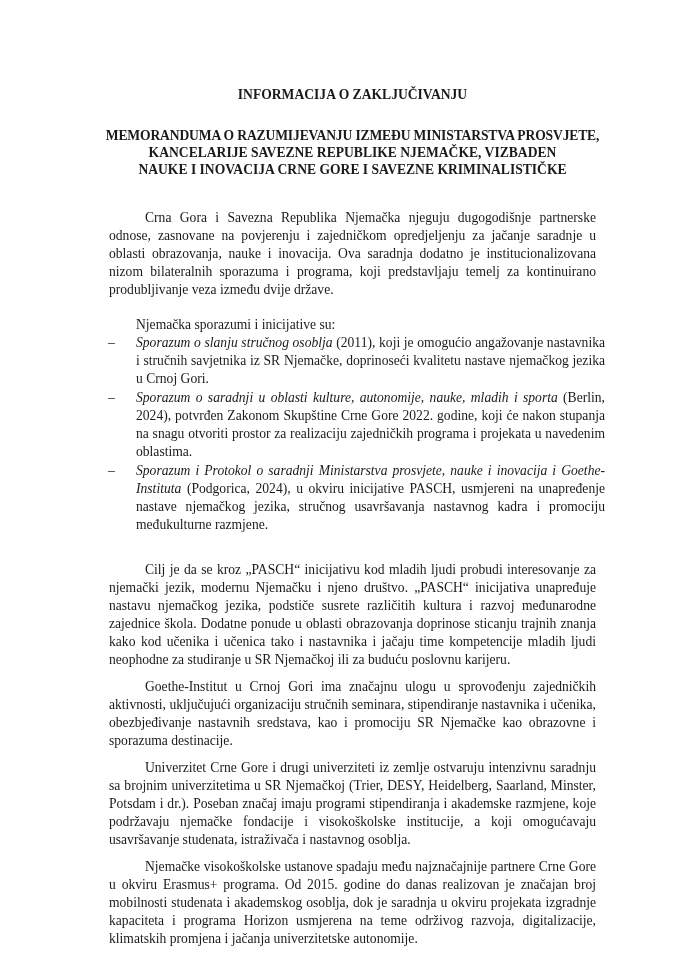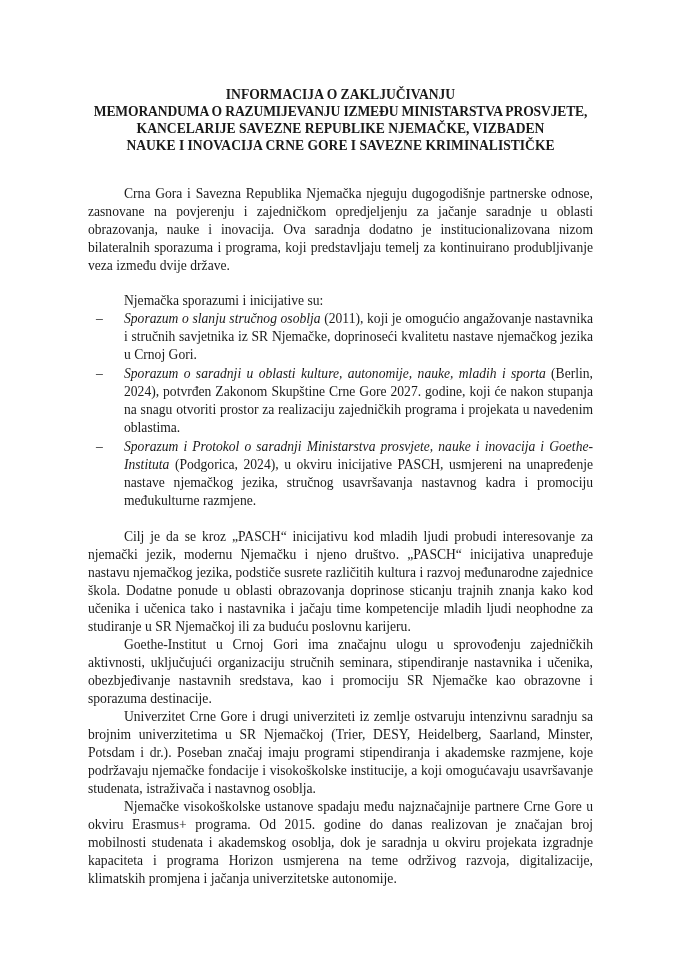--- a/index.html
+++ b/index.html
@@ -1,53 +1,53 @@
 <!DOCTYPE html>
 <html><head>
 <meta charset="utf-8">
 <style>
   html, body { margin: 0; padding: 0; background: #ffffff; }
   body { width: 679px; height: 960px; position: relative; overflow: hidden;
          font-family: "Liberation Serif", "DejaVu Serif", serif; color: #1a1a1a; }
-  .page { position: absolute; left: 88px; top: 86px; width: 505px; }
+  .page { position: absolute; left: 100px; top: 86px; width: 505px; }
   .title { text-align: center; font-weight: bold; font-size: 13.6px; line-height: 17px; margin: 0; }
   .title div { white-space: nowrap; }
   .body { font-size: 13.6px; line-height: 18px; }
-  .para { margin: 0; text-align: justify; text-indent: 36px; }
+  .para { margin: 9px; text-align: justify; text-indent: 36px; }
   .para.first { margin-top: 31px; }
   .lead { margin: 17px 0 0 0; text-indent: 36px; }
   ul.bullets { list-style: none; margin: 0; padding: 0; }
   ul.bullets li { position: relative; padding-left: 36px; text-align: justify; margin-bottom: 1px; }
   ul.bullets li .dash { position: absolute; left: 8px; top: 0; }
   em { }
   .gap { height: 17px; }
 </style>
 </head>
 <body>
 
 <div class="page">
   <div class="title">
     <div>INFORMACIJA O ZAKLJUČIVANJU</div>
-    <div style="letter-spacing:-0.15px;">MEMORANDUMA O RAZUMIJEVANJU IZMEĐU MINISTARSTVA PROSVJETE,</div>
+    <div style="letter-spacing:-0.15px;margin-top:24px;">MEMORANDUMA O RAZUMIJEVANJU IZMEĐU MINISTARSTVA PROSVJETE,</div>
     <div>KANCELARIJE SAVEZNE REPUBLIKE NJEMAČKE, VIZBADEN</div>
     <div>NAUKE I INOVACIJA CRNE GORE I SAVEZNE KRIMINALISTIČKE</div>
   </div>
 
   <div class="body">
     <p class="para first">Crna Gora i Savezna Republika Njemačka njeguju dugogodišnje partnerske odnose, zasnovane na povjerenju i zajedničkom opredjeljenju za jačanje saradnje u oblasti obrazovanja, nauke i inovacija. Ova saradnja dodatno je institucionalizovana nizom bilateralnih sporazuma i programa, koji predstavljaju temelj za kontinuirano produbljivanje veza između dvije države.</p>
 
     <p class="lead">Njemačka sporazumi i inicijative su:</p>
     <ul class="bullets">
       <li>
         <span class="dash">–</span>
         <em>Sporazum o slanju stručnog osoblja</em><span> (2011), koji je omogućio angažovanje nastavnika i stručnih savjetnika iz SR Njemačke, doprinoseći kvalitetu nastave njemačkog jezika u Crnoj Gori.</span>
       </li>
       <li>
         <span class="dash">–</span>
-        <em>Sporazum o saradnji u oblasti kulture, autonomije, nauke, mladih i sporta</em><span> (Berlin, 2024), potvrđen Zakonom Skupštine Crne Gore 2027. godine, koji će nakon stupanja na snagu otvoriti prostor za realizaciju zajedničkih programa i projekata u navedenim oblastima.</span>
+        <em>Sporazum o saradnji u oblasti kulture, autonomije, nauke, mladih i sporta</em><span> (Berlin, 2024), potvrđen Zakonom Skupštine Crne Gore 2022. godine, koji će nakon stupanja na snagu otvoriti prostor za realizaciju zajedničkih programa i projekata u navedenim oblastima.</span>
       </li>
       <li>
         <span class="dash">–</span>
         <em>Sporazum i Protokol o saradnji Ministarstva prosvjete, nauke i inovacija i Goethe-Instituta</em><span> (Podgorica, 2024), u okviru inicijative PASCH, usmjereni na unapređenje nastave njemačkog jezika, stručnog usavršavanja nastavnog kadra i promociju međukulturne razmjene.</span>
       </li>
     </ul>
 
     <div class="gap"></div>
 
     <p class="para">Cilj je da se kroz „PASCH“ inicijativu kod mladih ljudi probudi interesovanje za njemački jezik, modernu Njemačku i njeno društvo. „PASCH“ inicijativa unapređuje nastavu njemačkog jezika, podstiče susrete različitih kultura i razvoj međunarodne zajednice škola. Dodatne ponude u oblasti obrazovanja doprinose sticanju trajnih znanja kako kod učenika i učenica tako i nastavnika i jačaju time kompetencije mladih ljudi neophodne za studiranje u SR Njemačkoj ili za buduću poslovnu karijeru.</p>

